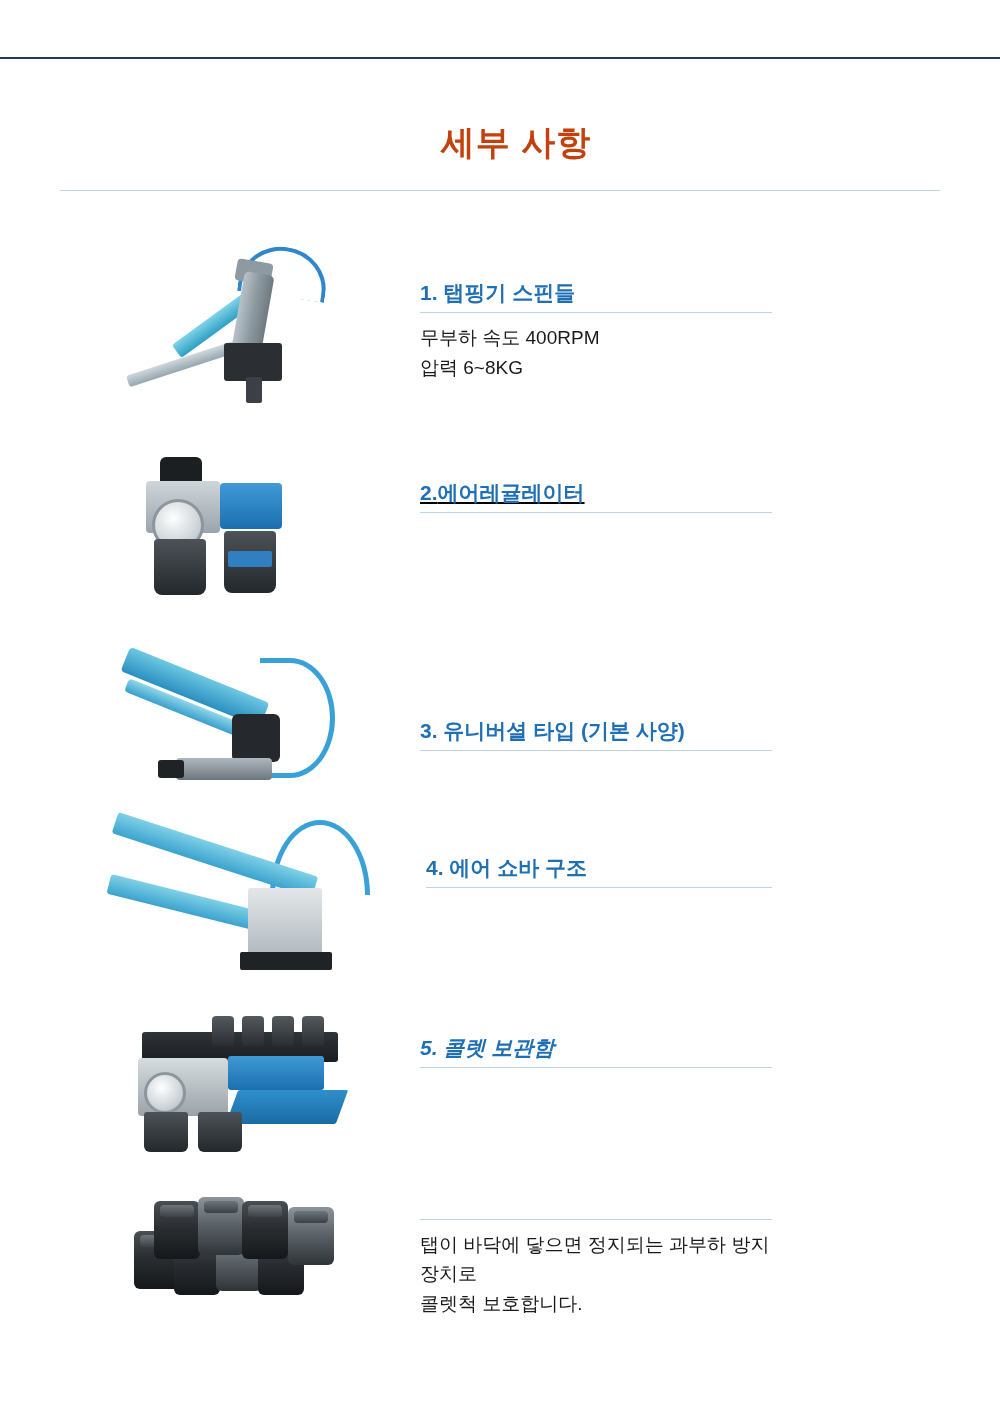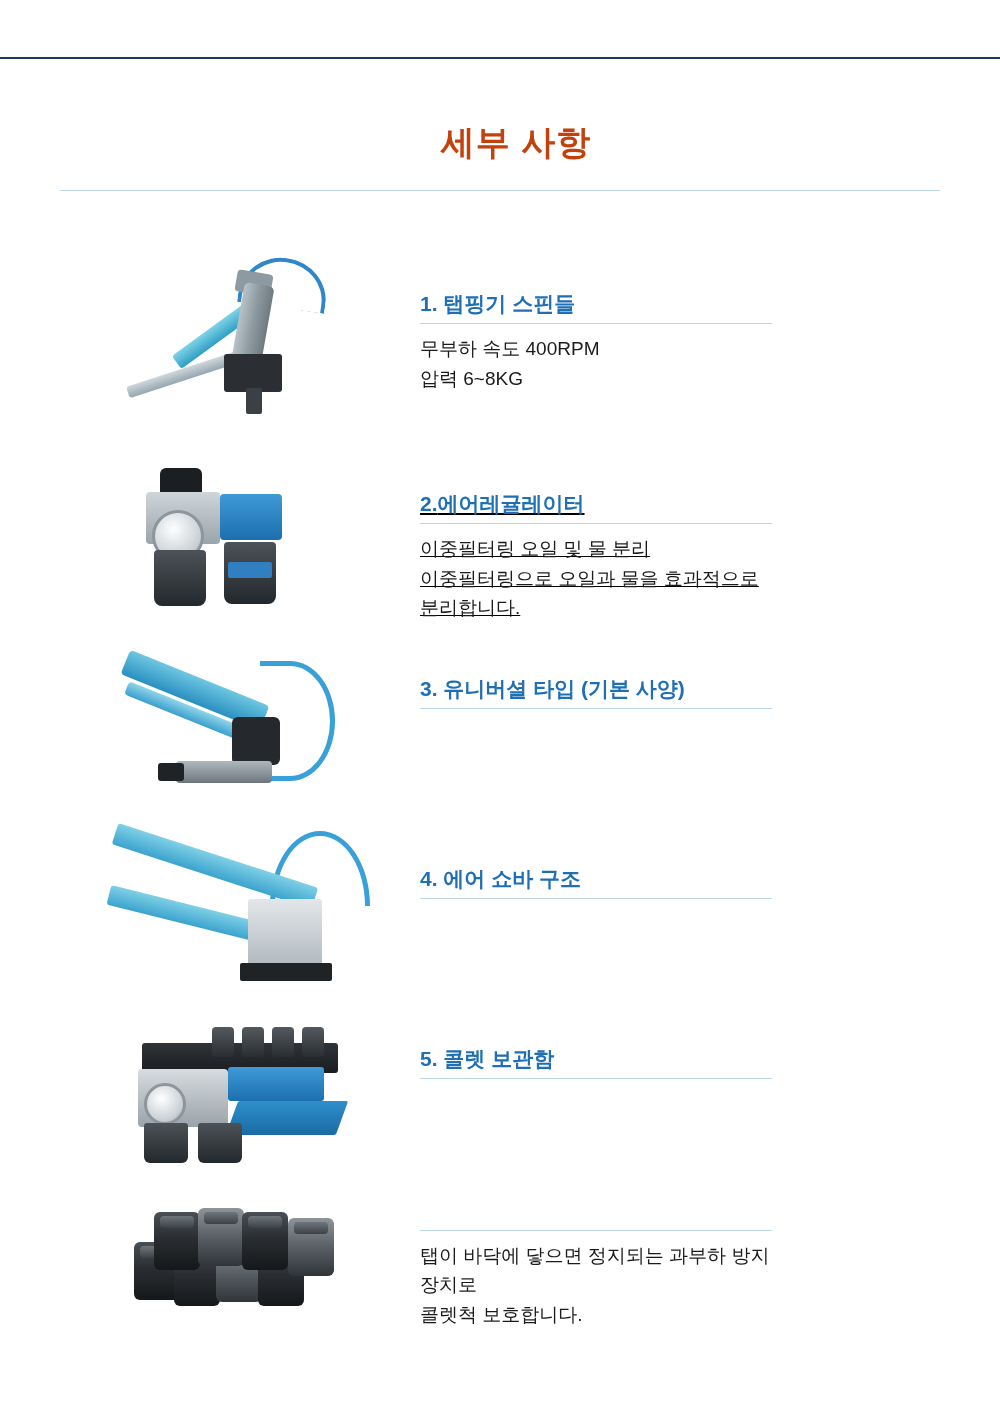--- a/index.html
+++ b/index.html
@@ -44,21 +44,21 @@
     position: absolute;
     left: 60px;
     top: 190px;
     width: 880px;
     height: 1px;
     background: #bcd6e8;
   }
   .items {
     position: absolute;
     left: 0;
-    top: 250px;
+    top: 239px;
     width: 832px;
   }
   .item {
     position: relative;
     display: flex;
     align-items: flex-start;
     margin-bottom: 0;
   }
   .thumb-wrap {
     width: 420px;
@@ -320,65 +320,63 @@
           <div class="rg-bowl1"></div>
           <div class="rg-bowl2"></div>
           <div class="rg-label"></div>
         </div>
       </div>
       <div class="text-wrap">
         <div class="item-heading">
           <span>2.</span><span>에어레귤레이터</span>
         </div>
         <div class="head-rule"></div>
-        <div class="item-desc">이중필터링 오일 및 물 분리
-이중필터링으로 오일과 물을 효과적으로 분리합니다.</div>
-      </div>
-    </div>
-
-    <div class="item" style="height:190px;">
+      </div>
+    </div>
+
+    <div class="item" style="height:190px;align-items:center;">
       <div class="thumb-wrap">
         <div class="photo">
           <div class="un-hose"></div>
           <div class="un-arm"></div>
           <div class="un-arm-b"></div>
           <div class="un-joint"></div>
           <div class="un-spindle"></div>
           <div class="un-tip"></div>
         </div>
       </div>
       <div class="text-wrap">
         <div class="item-heading">
           <span>3.</span>
           <span>유니버셜 타입 (기본 사양)</span>
         </div>
         <div class="head-rule"></div>
       </div>
     </div>
 
-    <div class="item" style="height:180px;">
+    <div class="item" style="height:180px;gap:6px;">
       <div class="thumb-wrap">
         <div class="photo">
           <div class="as-hose"></div>
           <div class="as-bar1"></div>
           <div class="as-bar2"></div>
           <div class="as-block"></div>
           <div class="as-base"></div>
         </div>
       </div>
       <div class="text-wrap">
         <div class="item-heading">
           <span>4.</span>
           <span>에어 쇼바 구조</span>
         </div>
         <div class="head-rule"></div>
       </div>
     </div>
 
-    <div class="item" style="height:185px;">
+    <div class="item" style="height:185px;font-style:italic;">
       <div class="thumb-wrap">
         <div class="photo">
           <div class="cs-rail"></div>
           <div class="cs-holder" style="left:92px;"></div>
           <div class="cs-holder" style="left:122px;"></div>
           <div class="cs-holder" style="left:152px;"></div>
           <div class="cs-holder" style="left:182px;"></div>
           <div class="cs-blue"></div>
           <div class="cs-body"></div>
           <div class="cs-gauge"></div>

